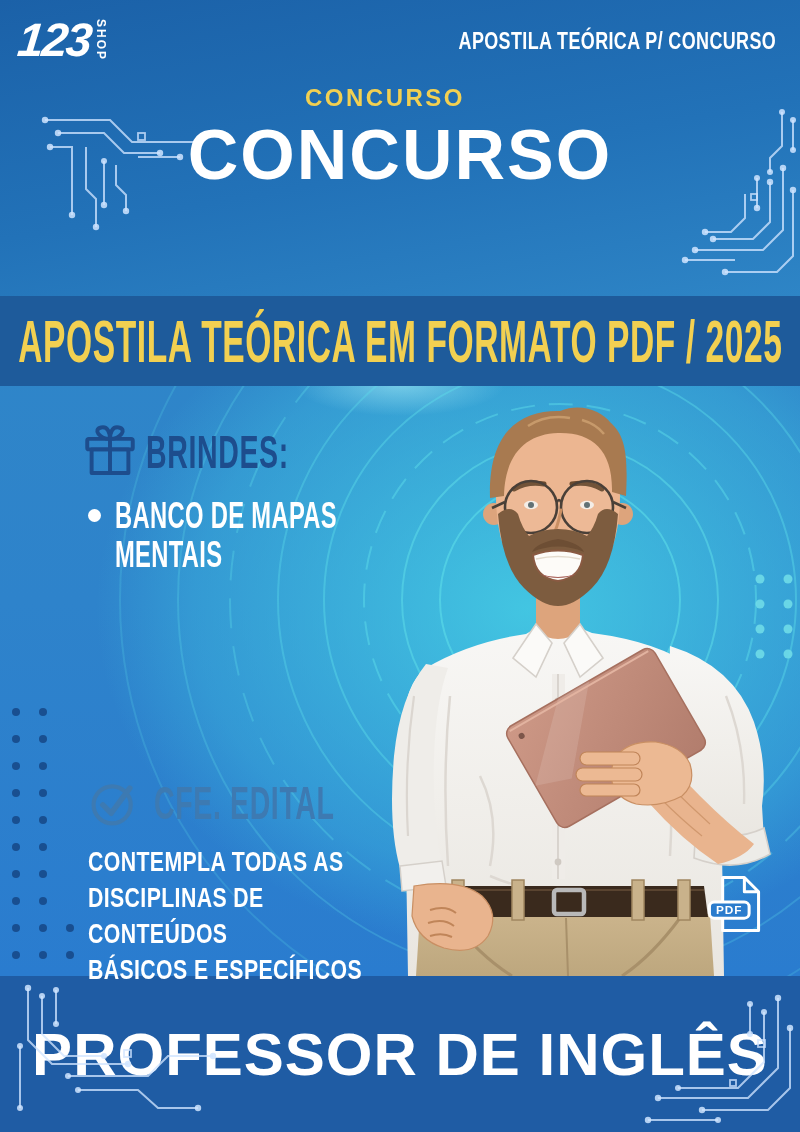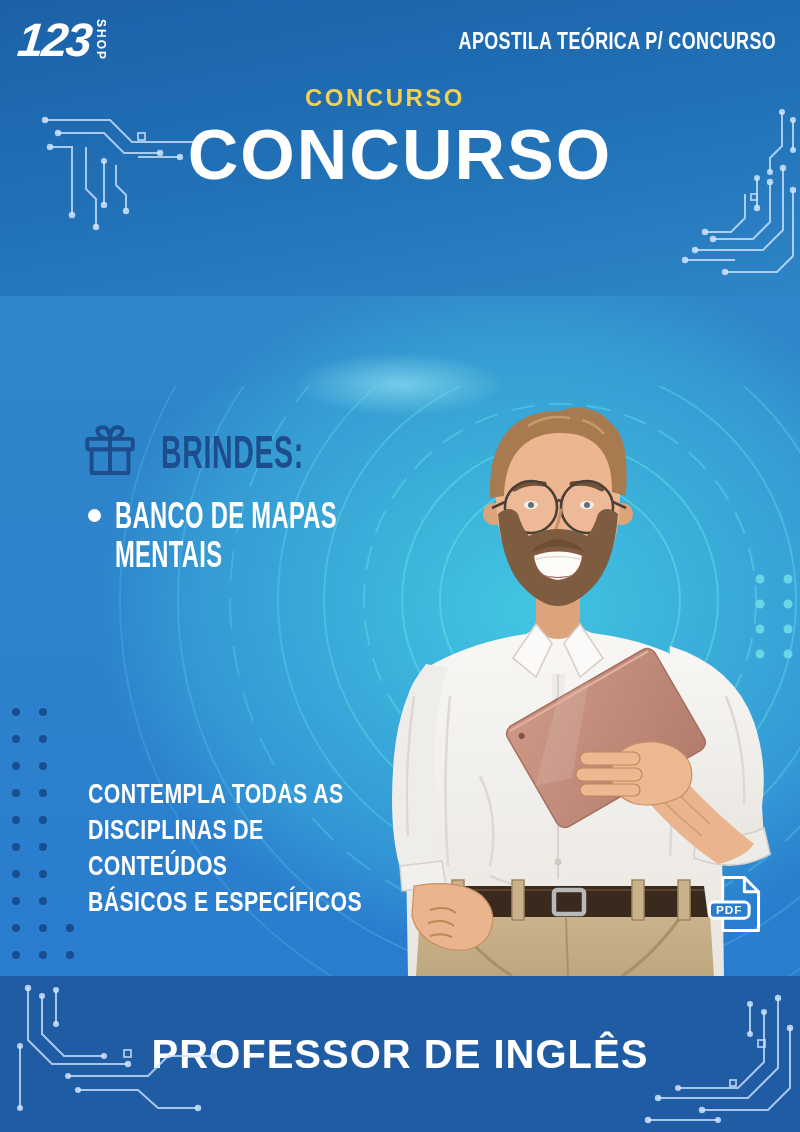--- a/index.html
+++ b/index.html
@@ -23,24 +23,24 @@
   
   .cond{display:inline-block;white-space:pre-line;}
   .top-label{right:24px;top:28px;color:#fff;font-weight:bold;font-size:23px;
     letter-spacing:.5px;transform:scaleX(.78);transform-origin:100% 50%;z-index:7;}
   .kicker{left:0;top:84px;width:770px;text-align:center;color:#f2d051;
     font-weight:bold;font-size:24px;letter-spacing:2.5px;z-index:7;}
   .big-title{left:0;top:116px;width:800px;text-align:center;color:#fff;
     font-weight:bold;font-size:70px;line-height:79px;letter-spacing:2px;z-index:7;}
   .ribbon-text{color:#f2d051;font-weight:bold;font-size:60px;letter-spacing:1px;
     transform:scaleX(.56);transform-origin:50% 50%;white-space:nowrap;}
-  .banner-text{color:#fff;font-weight:bold;font-size:40px;letter-spacing:1px;white-space:nowrap;}
+  .banner-text{color:#fff;font-weight:bold;font-size:60px;letter-spacing:1px;white-space:nowrap;}
 
   .benefits{left:82px;top:424px;width:370px;z-index:7;}
-  .benefits-head{display:flex;align-items:center;gap:23px;margin-bottom:16px;}
+  .benefits-head{display:flex;align-items:center;gap:8px;margin-bottom:16px;}
   .benefits-head .txt{color:#1d4d8d;font-weight:bold;font-size:46px;letter-spacing:1px;
     transform:scaleX(.62);transform-origin:0 50%;}
   .blist{list-style:none;margin:0;padding:0;display:flex;flex-direction:row;gap:9px;}
   .blist li{display:flex;align-items:flex-start;}
   .bdot{flex:0 0 13px;width:13px;height:13px;border-radius:50%;background:#fff;margin:13px 14px 0 6px;}
   .btxt{color:#fff;font-weight:bold;font-size:36px;line-height:39px;letter-spacing:.5px;
     transform:scaleX(.66);transform-origin:0 0;}
 
   .edital{left:88px;top:776px;width:380px;z-index:7;}
   .edital-head{display:flex;align-items:center;gap:14px;margin-bottom:14px;}
@@ -278,20 +278,23 @@
       <path d="M206 163 Q228 158 250 163" stroke="#e3dacd" stroke-width="1.5" fill="none"></path>
       <path d="M210 178 Q228 184 246 178 Q238 182 228 182 Q218 182 210 178 Z" fill="#a9625a"></path>
 
       <path d="M202 156 Q228 145 254 156 Q250 147 228 143 Q206 147 202 156 Z" fill="#6d4e34"></path>
 
       <path d="M206 228 L183 262 L206 281 L222 247 Z" fill="#fbfaf8" stroke="#d5d0ca" stroke-width="1.6"></path>
       <path d="M250 228 L273 262 L250 281 L234 247 Z" fill="#fbfaf8" stroke="#d5d0ca" stroke-width="1.6"></path>
     </g>
   </svg>
 
+  <div class="abs ribbon">
+    <span class="ribbon-text">APOSTILA TEÓRICA EM FORMATO PDF / 2025</span>
+  </div>
   <div class="abs banner">
     <span class="banner-text">PROFESSOR DE INGLÊS</span>
   </div>
 
   <svg class="abs cir" style="left:8px;top:980px;z-index:7;" width="230" height="150" viewBox="0 0 230 150">
     <polyline points="20,8 20,60 44,84 120,84"></polyline>
     <polyline points="34,16 34,54 56,76 96,76"></polyline>
     <polyline points="48,10 48,44"></polyline>
     <polyline points="12,66 12,128"></polyline>
     <polyline points="60,96 140,96 160,76 205,76"></polyline>
@@ -356,20 +359,27 @@
     <ul class="blist">
       <li>
         <span class="bdot"></span>
         <span class="btxt cond">BANCO DE MAPAS
 MENTAIS</span>
       </li>
     </ul>
   </div>
 
   <div class="abs edital">
+    <div class="edital-head">
+      <svg width="52" height="52" viewBox="0 0 56 56" fill="none" stroke-linecap="round" stroke-linejoin="round">
+        <circle cx="26" cy="30" r="20" stroke="#3d7ab2" stroke-width="4.5"></circle>
+        <path d="M16 30 L25 39 L45 12" stroke="#3d7ab2" stroke-width="6"></path>
+      </svg>
+      <span class="txt cond">CFE. EDITAL</span>
+    </div>
     <div class="edital-body cond">CONTEMPLA TODAS AS
 DISCIPLINAS DE CONTEÚDOS
 BÁSICOS E ESPECÍFICOS</div>
   </div>
 
   <svg class="abs z4" style="left:700px;top:870px;" width="68" height="68" viewBox="0 0 72 72" fill="none" stroke="#ffffff" stroke-width="3.2" stroke-linejoin="round">
     <path d="M24 8 H47 L62 23 V64 H24 Z"></path>
     <path d="M47 8 V23 H62"></path>
     <rect x="10" y="34" width="42" height="17" rx="5" fill="#2b7ccd"></rect>
     <text x="31" y="47" text-anchor="middle" fill="#ffffff" stroke="none" style="font:bold 12.5px 'Liberation Sans',sans-serif;letter-spacing:1px">PDF</text>

